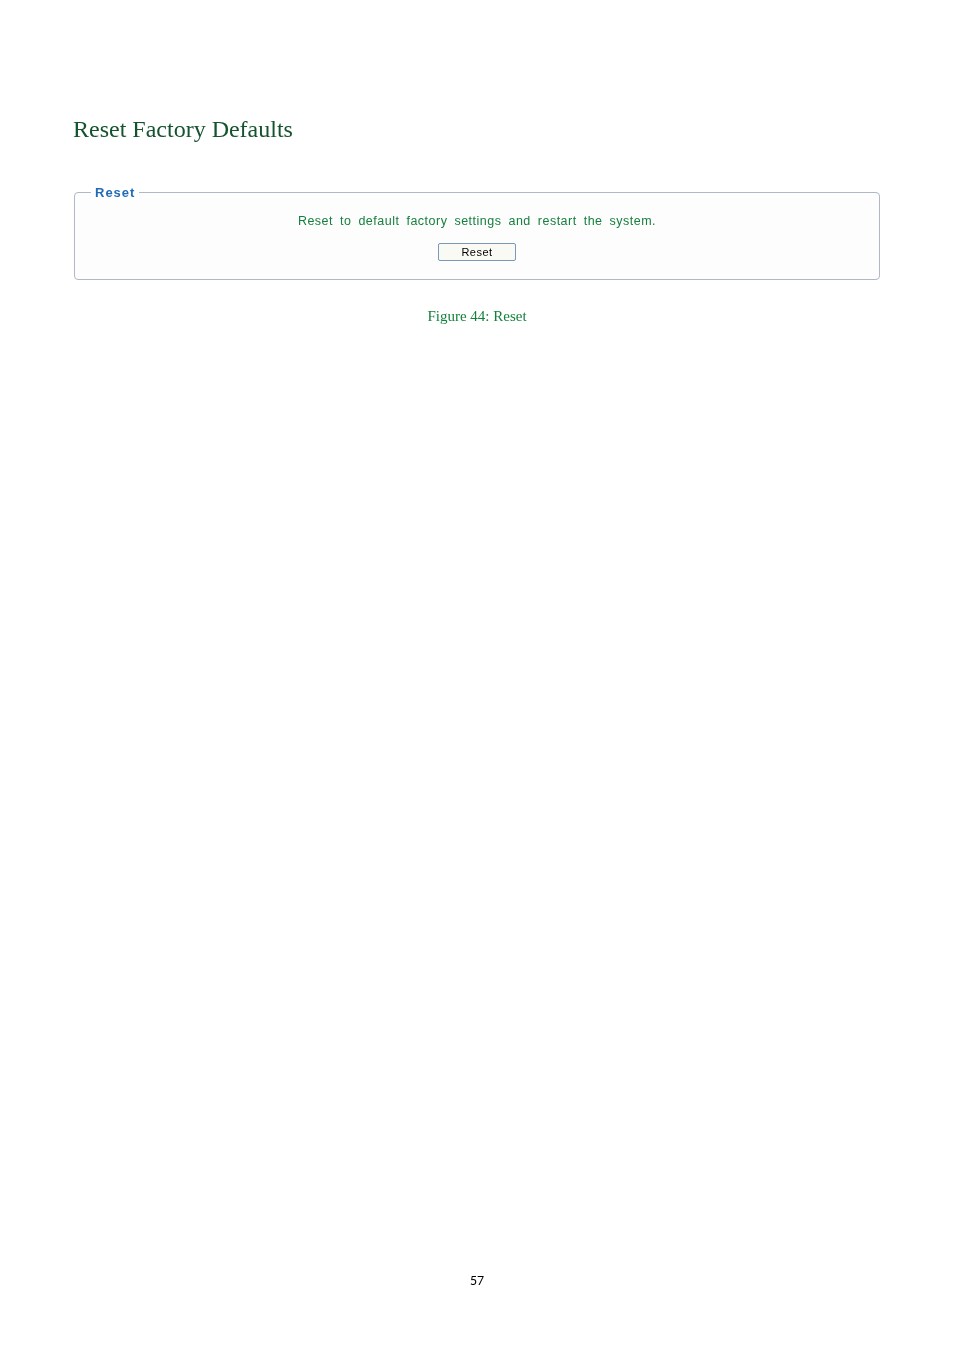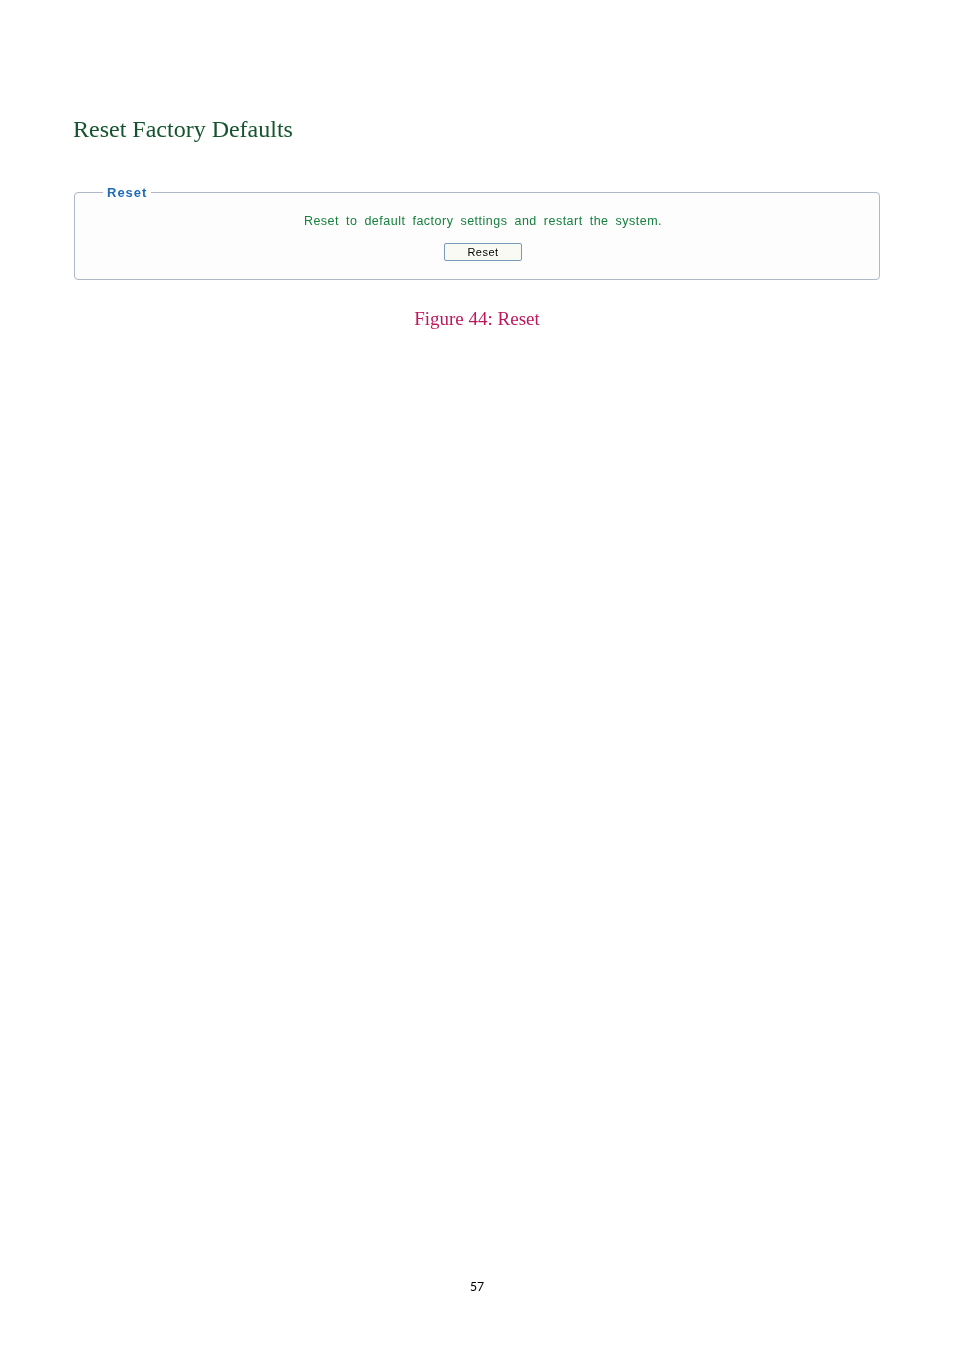--- a/index.html
+++ b/index.html
@@ -40,21 +40,21 @@
       margin-bottom: 0;
     }
     .fieldset-wrap {
       margin-top: 0px;
       margin-left: 1px;
       margin-right: 1px;
     }
     .reset-fieldset {
       border: 1px solid #b0b8c8;
       border-radius: 4px;
-      padding: 12px 16px 18px 28px;
+      padding: 12px 16px 18px 16px;
       background: #fdfdfd;
       position: relative;
     }
     .reset-legend {
       color: #1f6bb8;
       font-family: Arial, Helvetica, sans-serif;
       font-size: 13px;
       font-weight: bold;
       letter-spacing: 1px;
       padding: 0 4px;
@@ -79,27 +79,27 @@
       padding: 1px 22px 1px 22px;
       background: #fafaf4;
       border: 1px solid #7a98b8;
       border-radius: 2px;
       color: #000;
       cursor: pointer;
       line-height: 1.3;
     }
     .figure-caption {
       text-align: center;
-      font-size: 19px;
-      color: #be185d;
+      font-size: 15px;
+      color: #15803d;
       margin-top: 28px;
     }
     .page-number {
       position: absolute;
-      bottom: 56px;
+      bottom: 62px;
       left: 0;
       right: 0;
       text-align: center;
       font-family: Calibri, Arial, sans-serif;
       font-size: 14px;
       color: #000;
       margin-top: 34px;
     }
   </style>
 </head>

